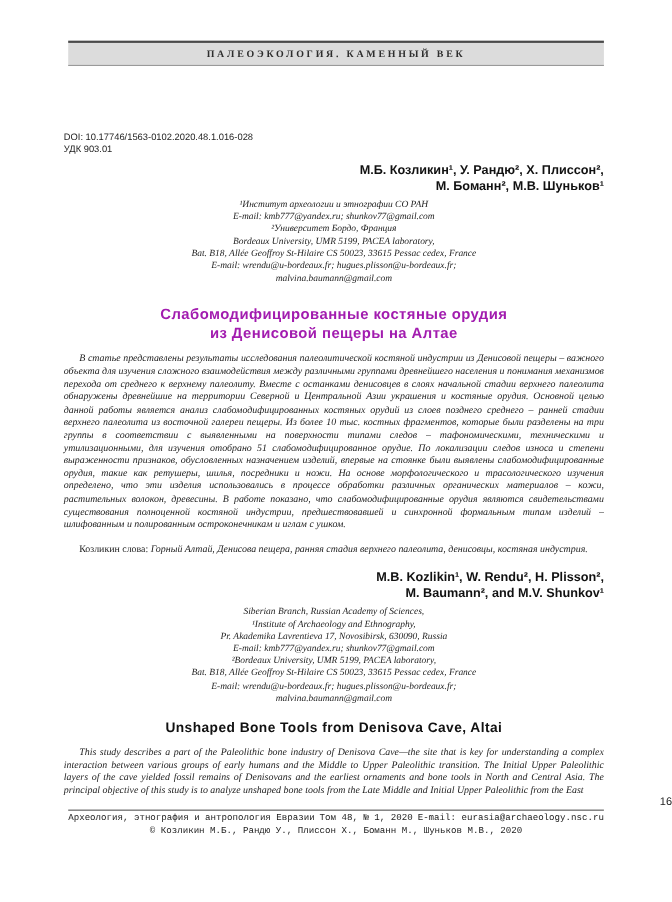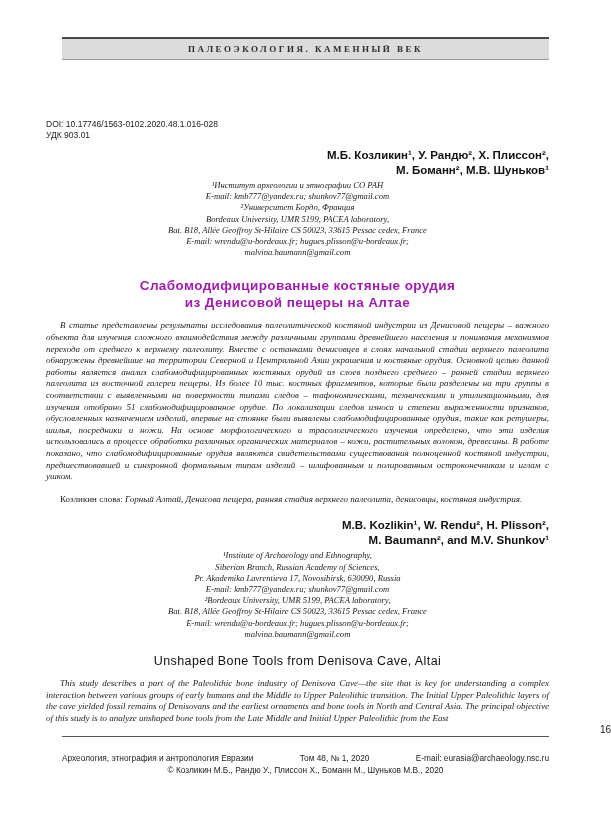--- a/index.html
+++ b/index.html
@@ -18,21 +18,21 @@
     background:#dcdcdc;
     border-top:2px solid #4a4a4a;
     border-bottom:1px solid #9a9a9a;
     height:20px;
     display:flex;align-items:center;justify-content:center;
   }
   .rubric-band span{
     font-family:"Liberation Serif", serif;
     font-size:9px;font-weight:bold;letter-spacing:2.5px;color:#2e2e2e;
   }
-  .content{position:absolute;top:59px;left:46px;right:62px;}
+  .content{position:absolute;top:59px;left:58px;right:62px;}
   .meta{margin-top:60px;font-family:"Liberation Sans", sans-serif;font-size:8.5px;line-height:11px;color:#222;}
   .authors{
     margin-top:7px;text-align:right;
     font-family:"Liberation Sans", sans-serif;
     font-weight:bold;font-size:11.5px;line-height:14.5px;color:#111;
   }
   .affiliation{
     margin-top:3px;text-align:center;
     font-style:italic;font-size:8.6px;line-height:11.2px;color:#222;
   }
@@ -48,28 +48,28 @@
   }
   .keywords{
     margin-top:11px;text-align:justify;
     font-size:9px;line-height:11.6px;text-indent:14px;color:#222;
   }
   .keywords .kw-label{font-style:normal;}
   .keywords .kw-text{font-style:italic;}
   .title-en{
     margin-top:13px;text-align:center;
     font-family:"Liberation Sans", sans-serif;
-    font-weight:normal;font-size:12.5px;line-height:16px;letter-spacing:.4px;color:#111;
+    font-weight:bold;font-size:12.5px;line-height:16px;letter-spacing:.4px;color:#111;
   }
   
   .footer{
     position:absolute;top:736px;left:62px;right:62px;
     border-top:1px solid #555;
-    padding-top:16px;
-    font-family:Liberation Sans, sans-serif;
+    padding-top:2px;
+    font-family:Liberation Mono, monospace;
     font-size:8.3px;line-height:10.5px;color:#222;
   }
   .footer-row{display:flex;justify-content:space-between;}
   .footer-copy{text-align:center;margin-top:1px;}
   .page-number{
     position:absolute;top:724px;left:0;right:0;
     text-align:right;
     font-family:"Liberation Sans", sans-serif;
     font-size:10px;color:#222;
   }
@@ -116,22 +116,22 @@
       <span class="kw-label">Козликин слова:</span>
       <span class="kw-text">Горный Алтай, Денисова пещера, ранняя стадия верхнего палеолита, денисовцы, костяная индустрия.</span>
     </div>
 
     <div class="authors" style="margin-top:13px;">
       <div>M.B. Kozlikin¹, W. Rendu², H. Plisson²,</div>
       <div>M. Baumann², and M.V. Shunkov¹</div>
     </div>
 
     <div class="affiliation">
+      <div>Siberian Branch, Russian Academy of Sciences,</div>
       <div>¹Institute of Archaeology and Ethnography,</div>
-      <div>Siberian Branch, Russian Academy of Sciences,</div>
       <div>Pr. Akademika Lavrentieva 17, Novosibirsk, 630090, Russia</div>
       <div>E-mail: kmb777@yandex.ru; shunkov77@gmail.com</div>
       <div>²Bordeaux University, UMR 5199, PACEA laboratory,</div>
       <div>Bat. B18, Allée Geoffroy St-Hilaire CS 50023, 33615 Pessac cedex, France</div>
       <div>E-mail: wrendu@u-bordeaux.fr; hugues.plisson@u-bordeaux.fr;</div>
       <div>malvina.baumann@gmail.com</div>
     </div>
 
     <div class="title-en">Unshaped Bone Tools from Denisova Cave, Altai</div>
 

